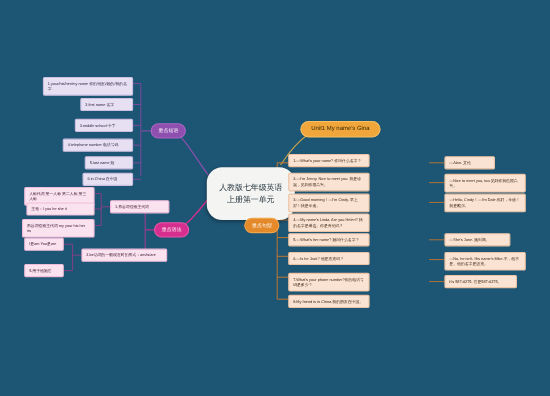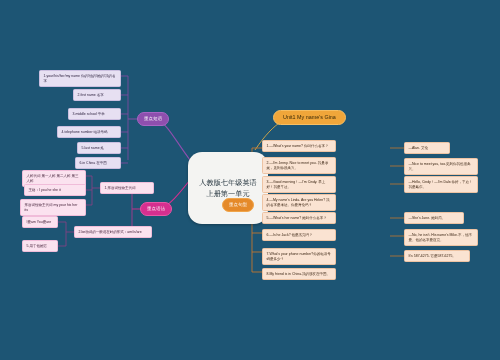--- a/index.html
+++ b/index.html
@@ -15,21 +15,21 @@
   .node{position:absolute;box-sizing:border-box;}
 
   
   .root{
     background:#f4f4f2;
     color:#22323c;
     border-radius:14px;
     font-size:7.2px;
     line-height:1.55;
     text-align:center;
-    padding:25px 10px;
+    padding:13px 10px;
     box-shadow:0 1px 3px rgba(0,0,0,.3);
   }
 
   
   .pill{
     border-radius:9px;
     font-size:4.4px;
     line-height:1;
     color:#ffffff;
     text-align:center;

